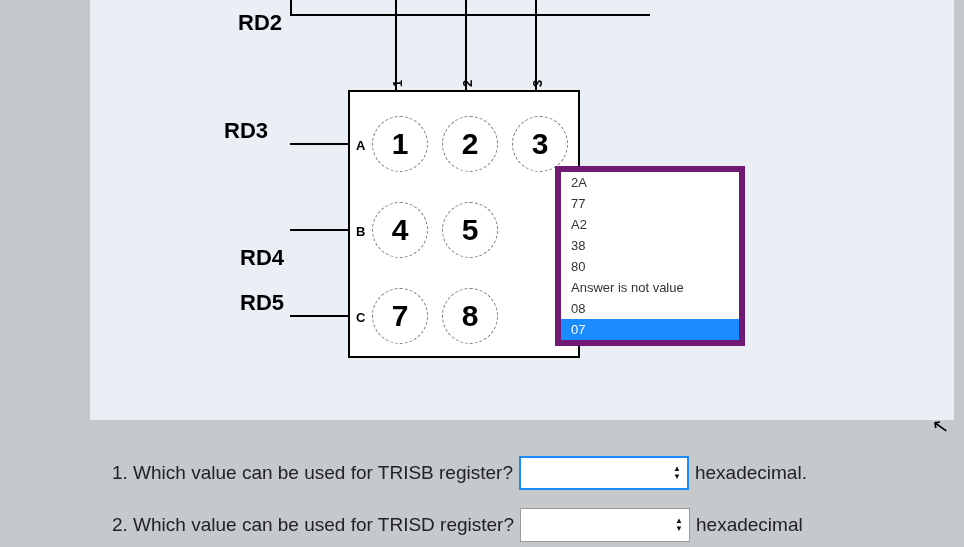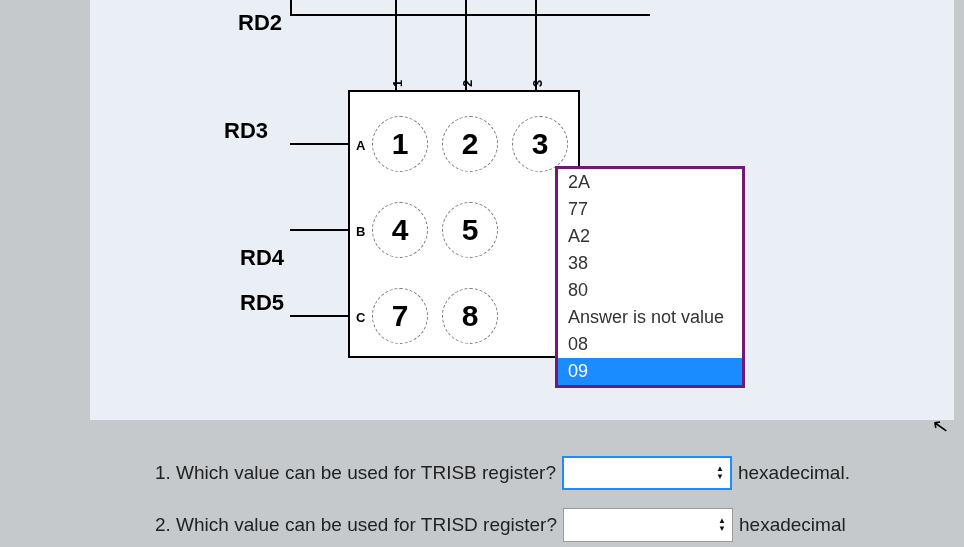--- a/index.html
+++ b/index.html
@@ -77,40 +77,39 @@
     font-weight: bold;
     color: #000;
     background: #fff;
   }
   .dropdown {
     position: absolute;
     left: 555px;
     top: 166px;
     width: 190px;
     background: #fff;
-    border: 3px solid #701a75;
-    font-size: 18px;
+    border: 6px solid #701a75;
+    font-size: 13px;
     color: #333;
     z-index: 10;
   }
   .dropdown .opt {
     padding: 3px 10px;
     cursor: pointer;
   }
   .dropdown .opt.highlight {
     background: #1a8cff;
     color: #fff;
   }
   .question-row {
     position: absolute;
     display: flex;
     align-items: center;
     font-size: 19px;
     color: #222;
-    margin-left: 43px;
   }
   .select-box {
     display: inline-flex;
     align-items: center;
     justify-content: flex-end;
     width: 170px;
     height: 34px;
     background: #fff;
     border: 2px solid #1a8cff;
     margin: 0 6px;
@@ -178,21 +177,21 @@
   </div>
 
   <div class="dropdown">
     <div class="opt">2A</div>
     <div class="opt">77</div>
     <div class="opt">A2</div>
     <div class="opt">38</div>
     <div class="opt">80</div>
     <div class="opt">Answer is not value</div>
     <div class="opt">08</div>
-    <div class="opt highlight">09</div>
+    <div class="opt highlight">07</div>
   </div>
 
   <div class="question-row" style="left:112px; top:456px;">
     <span>1. Which value can be used for TRISB register?</span>
     <span class="select-box">
       <span class="stepper">
         <span>▲</span>
           <span>▼</span>
       </span>
     </span>

